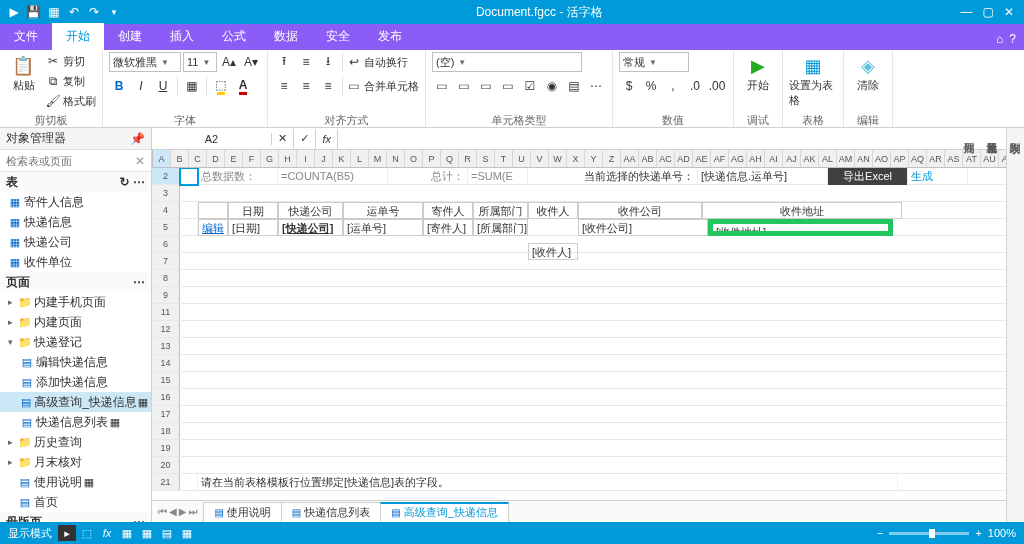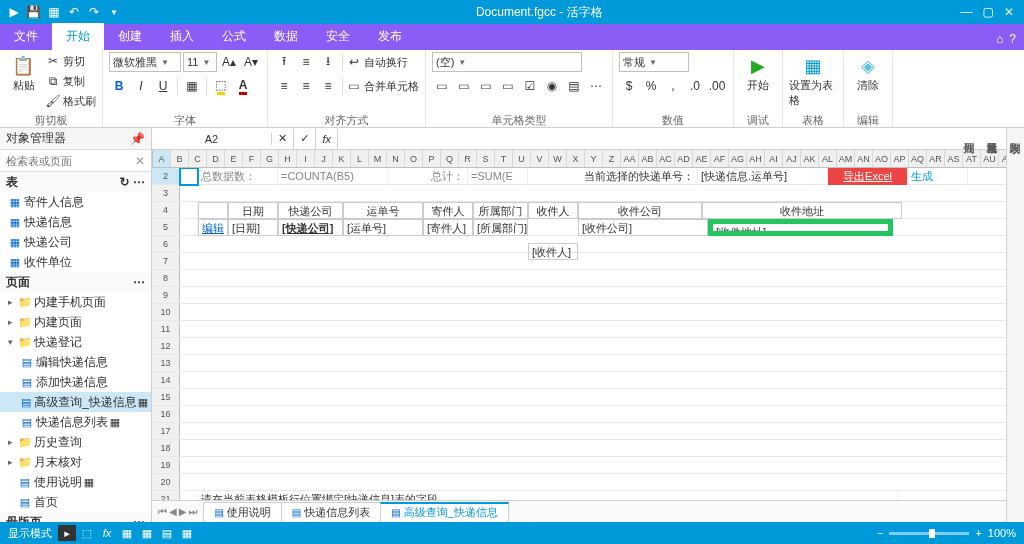--- a/index.html
+++ b/index.html
@@ -55,21 +55,21 @@
 .colh.sel { background:#cce8f6; }
 .grid-body { flex:1; overflow:auto; position:relative; }
 .grid-rows { position:relative; }
 .grow { display:flex; height:17px; border-bottom:1px solid #e8e8e8; }
 .rowh { width:28px; border-right:1px solid #c0c0c0; background:#f0f0f0; font-size:9px; text-align:center; line-height:17px; color:#555; }
 .rowh.sel { background:#cce8f6; }
 .cells { display:flex; flex:1; position:relative; }
 .gcell { border-right:1px solid #f0f0f0; height:17px; font-size:11px; padding:0 3px; line-height:17px; overflow:hidden; white-space:nowrap; }
 .active-cell { outline:2px solid #0099d9; outline-offset:-1px; }
 .link { color:#0066cc; text-decoration:underline; cursor:pointer; }
-.btn-excel { background:#ef4444; color:#fff; text-align:center;text-decoration:underline; }
+.btn-excel { background:#404040; color:#fff; text-align:center; }
 .sheet-tabs { height:22px; border-top:1px solid #d0d0d0; display:flex; align-items:center; background:#fafafa; }
 .st-nav { display:flex; gap:2px; padding:0 6px; }
 .st-nav span { cursor:pointer; font-size:10px; color:#888; }
 .st-tab { height:20px; display:flex; align-items:center; padding:0 10px; border:1px solid #d0d0d0; border-bottom:none; margin-right:-1px; cursor:pointer; font-size:11px; background:#fff; }
 .st-tab.active { color:#0099d9; border-top:2px solid #0099d9; }
 .st-tab .ico { font-size:10px; margin-right:3px; }
 .statusbar { height:22px; background:#0099d9; color:#fff; display:flex; align-items:center; font-size:11px; padding:0 8px; }
 .statusbar .sb-btn { width:18px; height:16px; display:flex; align-items:center; justify-content:center; margin-right:2px; cursor:pointer; font-size:11px; }
 .statusbar .zoom { margin-left:auto; display:flex; align-items:center; gap:6px; }
 .slider { width:80px; height:3px; background:rgba(255,255,255,0.5); position:relative; }
@@ -482,24 +482,20 @@
           </div>
           <div class="grow">
             <div class="rowh">8</div>
             <div class="cells"></div>
           </div>
           <div class="grow">
             <div class="rowh">9</div>
             <div class="cells"></div>
           </div>
           <div class="grow">
-            <div class="rowh">10</div>
-            <div class="cells"></div>
-          </div>
-          <div class="grow">
             <div class="rowh">11</div>
             <div class="cells"></div>
           </div>
           <div class="grow">
             <div class="rowh">12</div>
             <div class="cells"></div>
           </div>
           <div class="grow">
             <div class="rowh">13</div>
             <div class="cells"></div>

